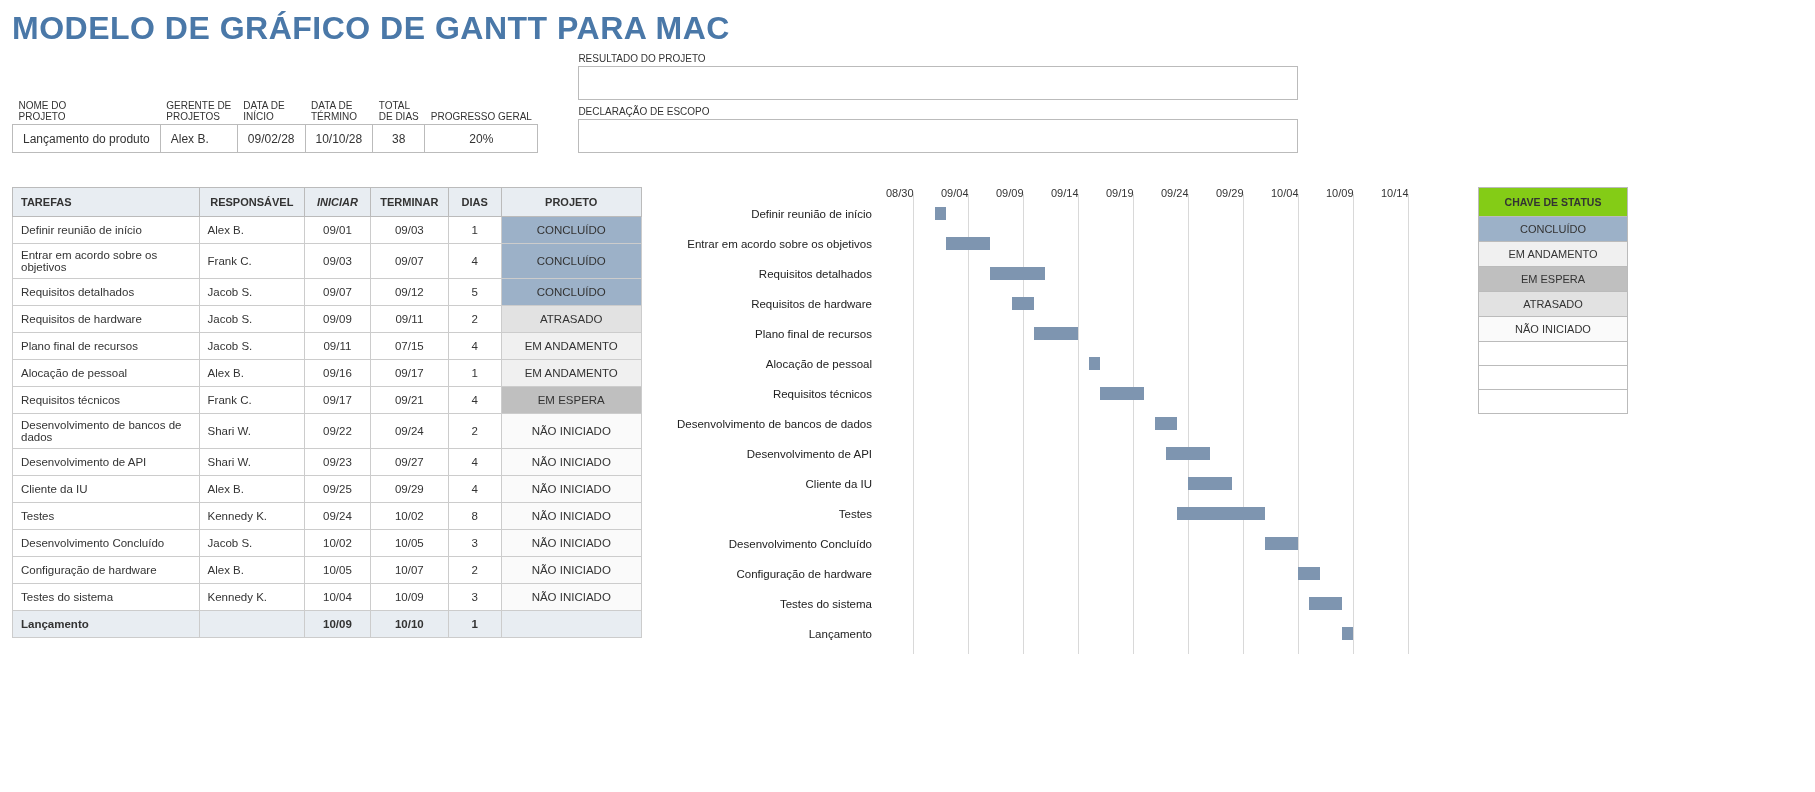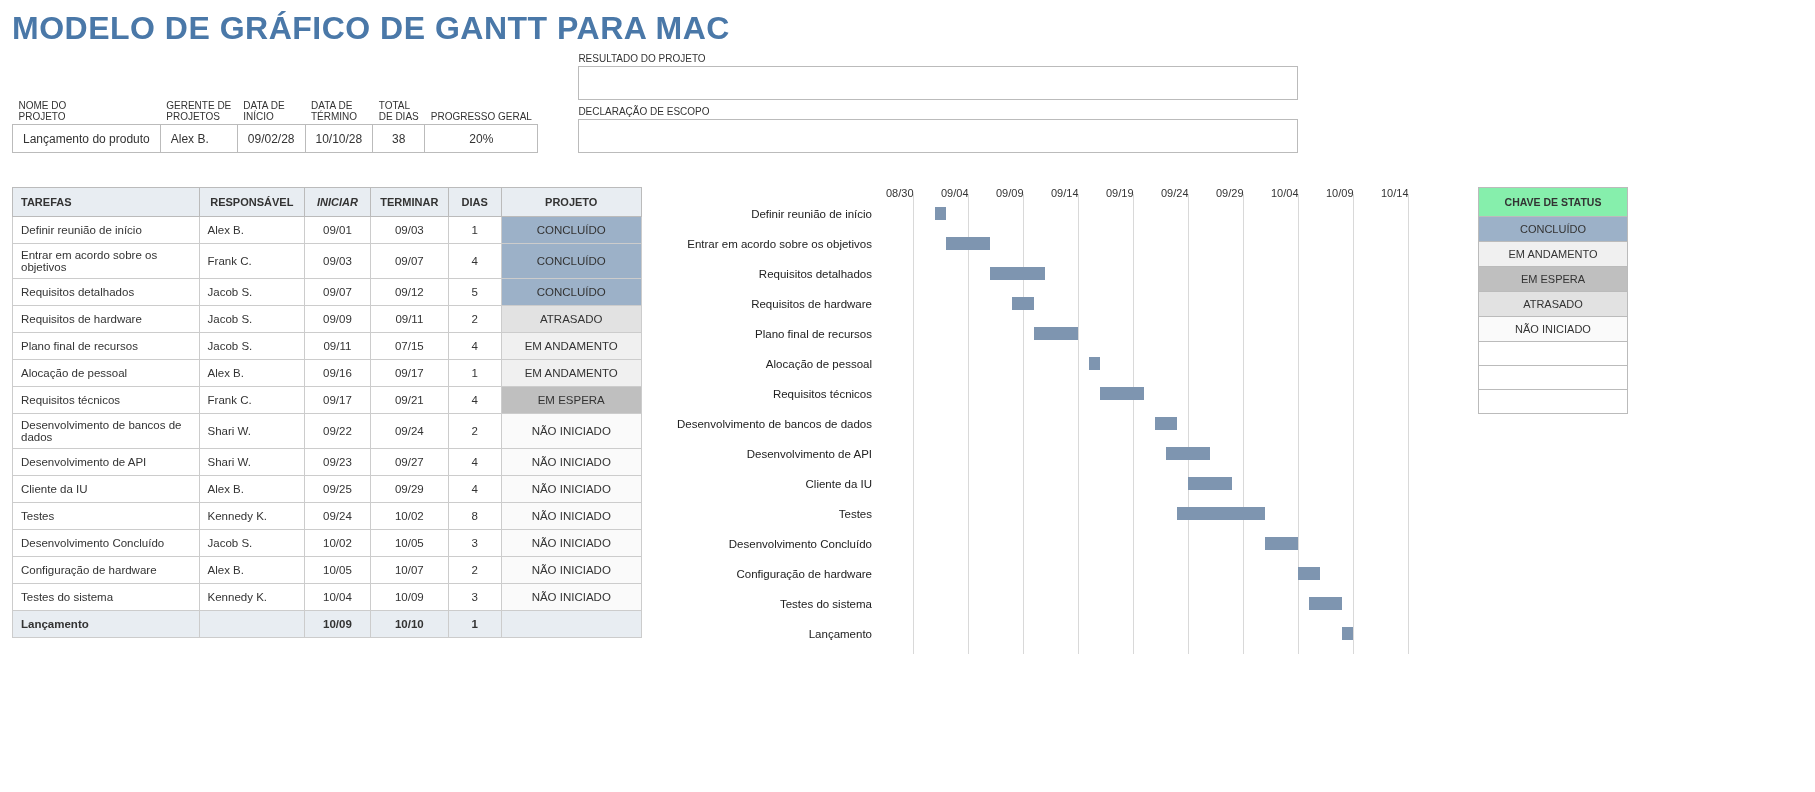--- a/index.html
+++ b/index.html
@@ -52,21 +52,21 @@
   .st-nini  { background: #fafafa; }
   .gantt-area { width: 780px; }
   .gantt-header { display:flex; margin-left: 220px; font-size:11px; color:#333; }
   .gantt-tick { width: 55px; text-align:left; }
   .gantt-row { display:flex; align-items:center; height: 30px; }
   .gantt-label { width: 220px; text-align:right; padding-right:14px; font-size:11.5px; color:#222;}
   .gantt-track { position: relative; flex:1; height:100%; }
   .grid-line { position:absolute; top:-5px; bottom:-5px; width:1px; background:#d9d9d9; }
   .gantt-bar { position:absolute; height:13px; background:#7e95b0; top:8px; }
   .status-key { width: 150px; margin-left: 8px;}
-  .status-key-head { background:#86efac; border:1px solid #bbb; text-align:center;
+  .status-key-head { background:#84cc16; border:1px solid #bbb; text-align:center;
     font-size:10.5px; font-weight:bold; padding:8px 4px;}
   .status-key-cell { border:1px solid #bbb; border-top:none; text-align:center;
     font-size:11px; padding:6px 4px;}
   .sk-empty { height: 24px; }
 </style>
 </head>
 <body>
 
 <div class="title">MODELO DE GRÁFICO DE GANTT PARA MAC</div>
 

